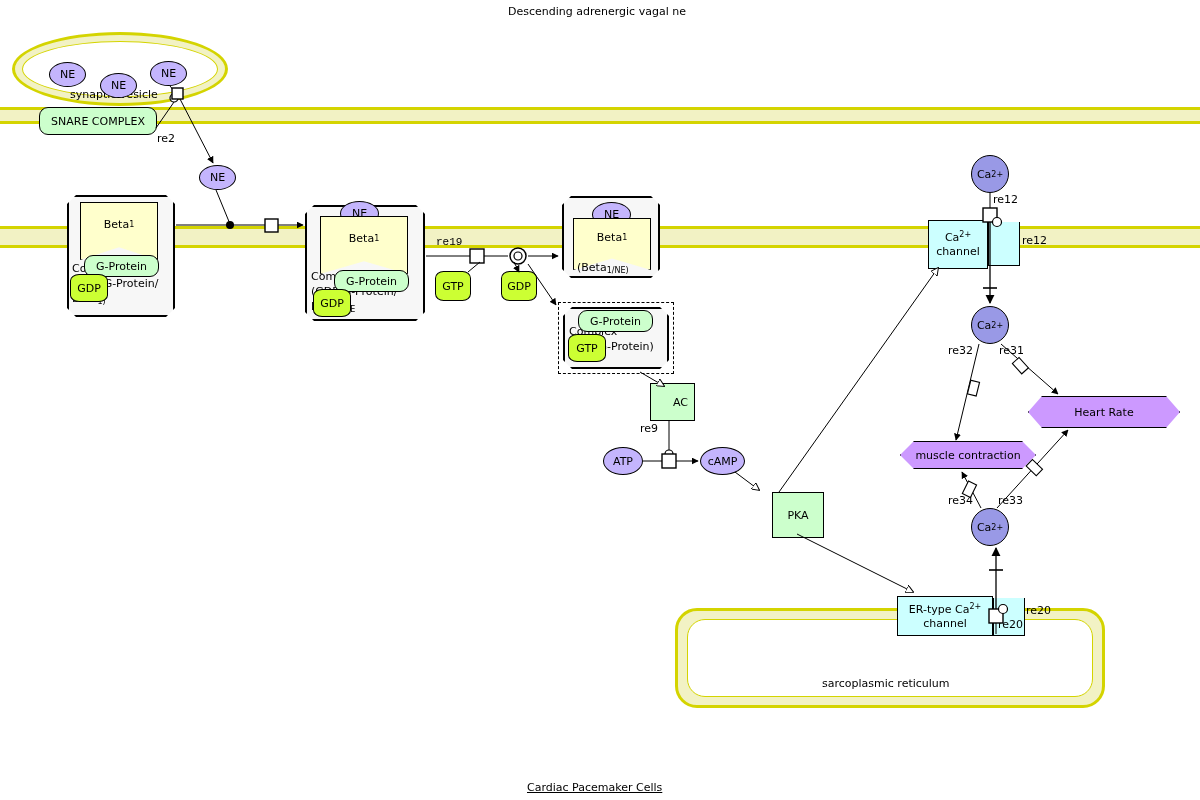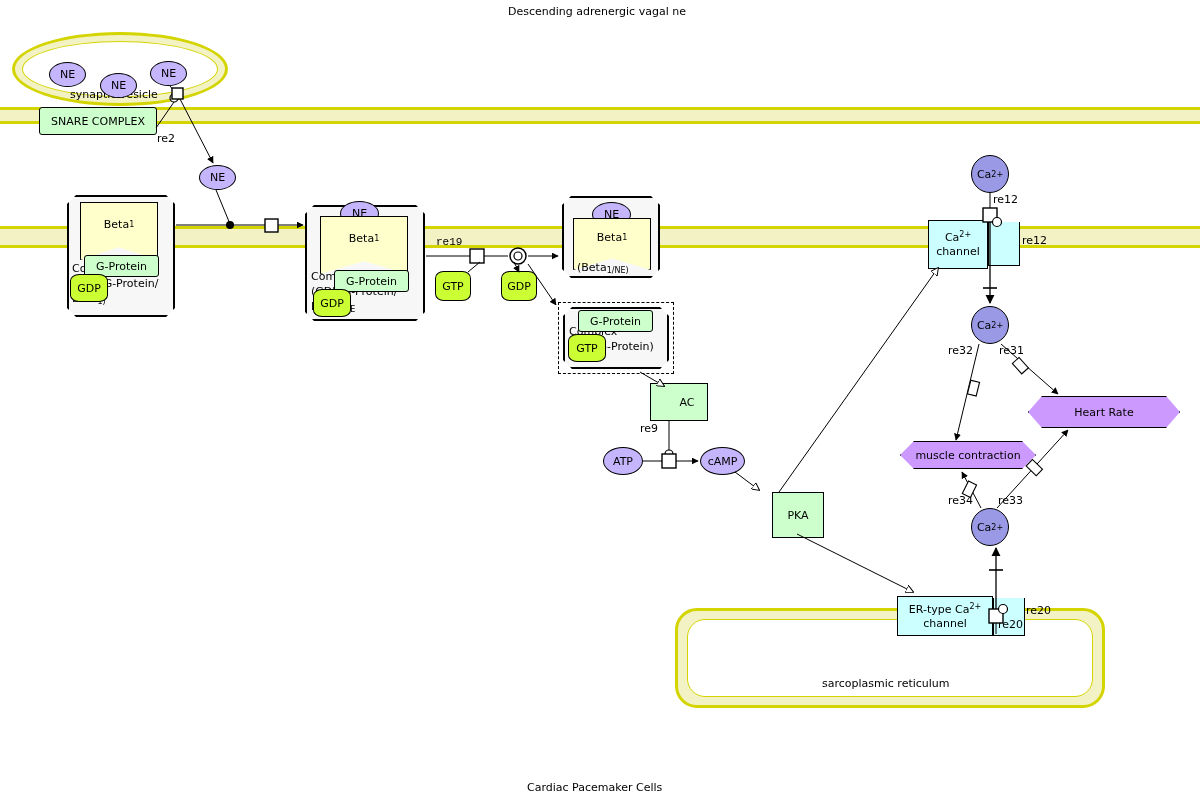--- a/index.html
+++ b/index.html
@@ -54,21 +54,21 @@
   }
   .ca{
     position:absolute;background:#9999e6;border:1px solid #000;
     border-radius:50%;display:flex;align-items:center;justify-content:center;
     font-size:11px;color:#000;box-sizing:border-box;
   }
 
   
   .macro{
     position:absolute;background:#ccffcc;border:1px solid #000;
-    border-radius:3px;display:flex;align-items:center;justify-content:center;
+    border-radius:9px;display:flex;align-items:center;justify-content:center;
     font-size:11px;color:#000;box-sizing:border-box;
   }
   
   .sq{
     position:absolute;background:#ccffcc;border:1px solid #000;
     display:flex;align-items:center;justify-content:center;
     font-size:11px;color:#000;box-sizing:border-box;
   }
   
   .chan{
@@ -109,21 +109,21 @@
   .sub{font-size:8px;vertical-align:-2px;}
   .sup{font-size:8px;vertical-align:4px;}
   svg.ov{position:absolute;left:0;top:0;width:1200px;height:800px;overflow:visible;}
 </style>
 </head>
 <body>
 
 <div id="canvas">
 
   <div class="abs ttl" style="left:508px;top:5px;">Descending adrenergic vagal ne</div>
-  <div class="abs ttl" style="left:527px;top:781px;">Cardiac Pacemaker Cells</div>
+  <div class="abs ttl" style="left:527px;top:781px;text-decoration:underline;">Cardiac Pacemaker Cells</div>
 
   <div class="membrane" style="left:0px;top:107px;width:1200px;height:17px;"></div>
   <div class="membrane" style="left:0px;top:226px;width:1200px;height:22px;"></div>
 
   <div class="vesicle" style="left:12px;top:32px;width:216px;height:74px;"></div>
   <div class="vesicle-in" style="left:22px;top:41px;width:196px;height:56px;"></div>
   <div class="abs lbl" style="left:70px;top:88px;">synaptic vesicle</div>
 
   <div class="ne" style="left:49px;top:62px;width:37px;height:25px;">NE</div>
   <div class="ne" style="left:100px;top:73px;width:37px;height:25px;">NE</div>
@@ -177,21 +177,21 @@
     <div>Complex</div>
     <div>(GTP/G-Protein)</div>
   </div>
   <div class="macro" style="left:578px;top:310px;width:75px;height:22px;">G-Protein</div>
   <div class="nuc" style="left:568px;top:334px;width:38px;height:28px;">GTP</div>
 
   <div class="nuc" style="left:435px;top:271px;width:36px;height:30px;">GTP</div>
   <div class="nuc" style="left:501px;top:271px;width:36px;height:30px;">GDP</div>
   <div class="abs rlbl" style="left:436px;top:236px;font-family:Liberation Mono, monospace;">re19</div>
 
-  <div class="sq" style="left:650px;top:383px;width:58px;height:38px;padding-left:16px;">AC</div>
+  <div class="sq" style="left:650px;top:383px;width:45px;height:38px;padding-left:16px;">AC</div>
   <div class="abs rlbl" style="left:640px;top:422px;">re9</div>
   <div class="ne" style="left:603px;top:447px;width:40px;height:28px;">ATP</div>
   <div class="ne" style="left:700px;top:447px;width:45px;height:28px;">cAMP</div>
   <div class="sq" style="left:772px;top:492px;width:52px;height:46px;">PKA</div>
 
   <div class="chan" style="left:928px;top:220px;width:60px;height:49px;">
     <div>
       <span>Ca</span><span class="sup">2+</span><br>
       <span>channel</span>
     </div>

